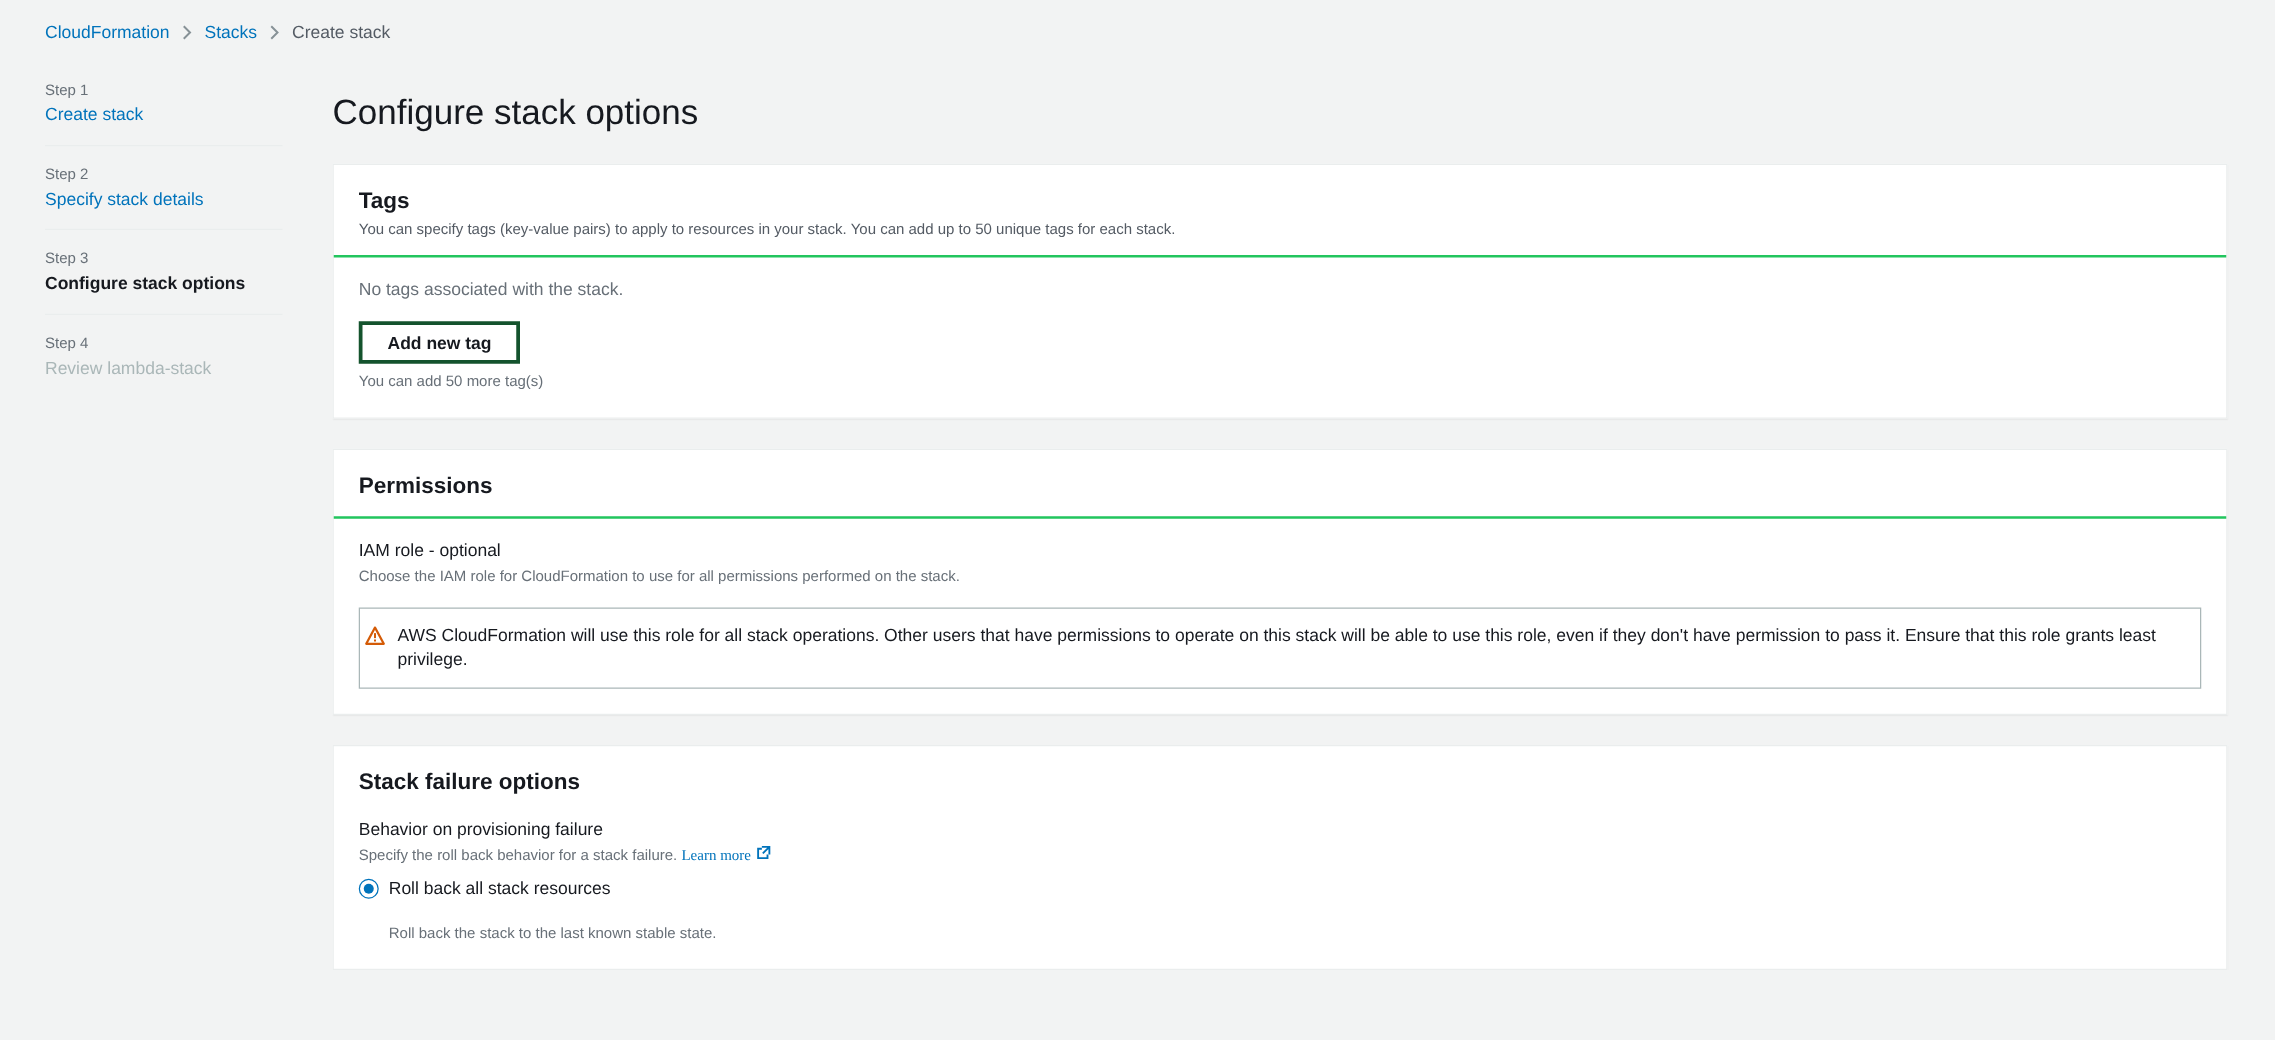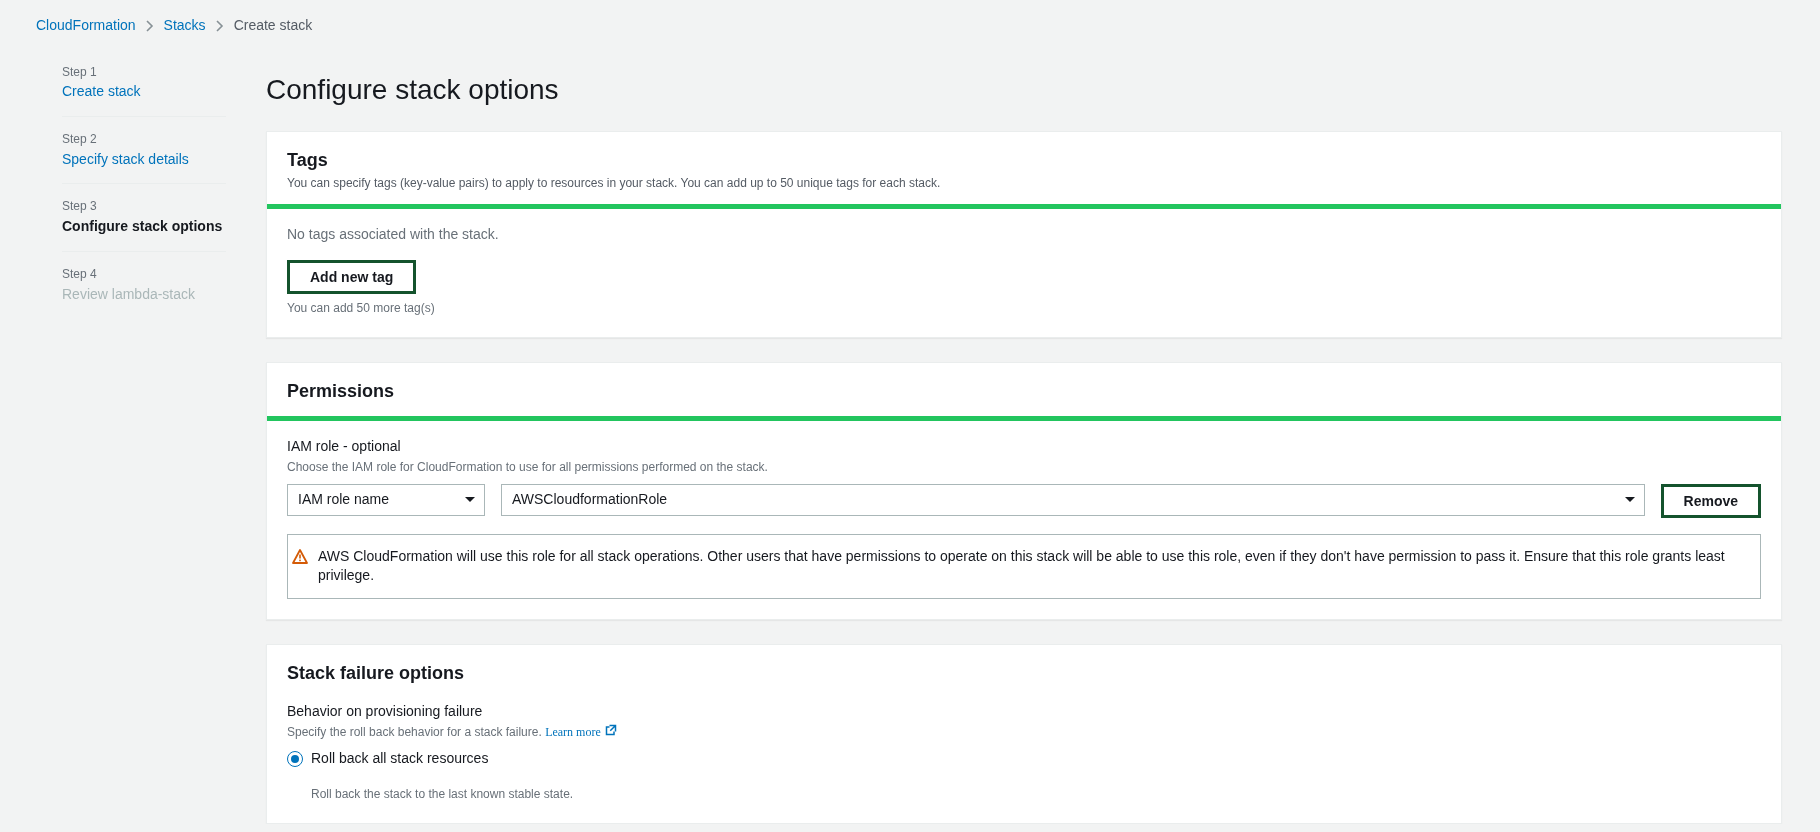--- a/index.html
+++ b/index.html
@@ -17,34 +17,34 @@
   .breadcrumb a { color: #0073bb; text-decoration: none; cursor: pointer; }
   .breadcrumb .sep { color: #879196; display:flex; align-items:center; }
   .breadcrumb .current { color: #545b64; }
 
   
   .layout { display: flex; gap: 40px; }
   .sidebar { width: 190px; flex-shrink: 0; }
   .main { flex: 1; padding-right: 18px; }
 
   
-  .step { padding: 0 0 14px 0; border-bottom: 1px solid #eaeded; margin-bottom: 14px; margin-left: 26px; }
+  .step { padding: 0 0 14px 0; border-bottom: 1px solid #eaeded; margin-bottom: 14px; }
   .step:last-child { border-bottom: none; }
   .step-num { font-size: 12px; color: #687078; margin-bottom: 2px; }
   .step-title { font-size: 14px; }
   .step-link { color: #0073bb; cursor: pointer; }
   .step-active { color: #16191f; font-weight: 700; }
   .step-muted { color: #aab7b8; }
 
   
   h1.page-title { font-size: 28px; font-weight: 400; padding: 6px 0 22px 0; color:#16191f;}
 
   
   .card { background: #ffffff; border: 1px solid #eaeded; box-shadow: 0 1px 1px rgba(0,0,0,0.05); margin-bottom: 24px; }
-  .card-header { padding: 16px 20px 12px 20px; border-bottom: 5px solid #22c55e; }
+  .card-header { padding: 16px 20px 12px 20px; border-bottom: 2px solid #22c55e; }
   .card-header h2 { font-size: 18px; font-weight: 700; }
   .card-header .desc { font-size: 12px; color: #545b64; margin-top: 2px; }
   .card-body { padding: 16px 20px 20px 20px; }
 
   .muted { color: #687078; font-size: 14px; }
   .small-muted { color: #687078; font-size: 12px; margin-top:6px; }
 
   
   .btn { background: #ffffff; border: 3px solid #14532d; padding: 6px 20px; font-size: 14px; font-weight: 700; cursor: pointer; color:#16191f; }
 
@@ -131,39 +131,20 @@
       </section>
 
       <section class="card">
         <div class="card-header">
           <h2>Permissions</h2>
         </div>
         <div class="card-body">
           <div class="form-label">IAM role - optional</div>
           <div class="form-hint">Choose the IAM role for CloudFormation to use for all permissions performed on the stack.</div>
 
-          <div class="role-row">
-            <div class="select-wrap small">
-              <span>IAM role name</span>
-              <span class="select-caret">
-                <svg width="12" height="8" viewBox="0 0 12 8">
-                    <path d="M1 1l5 5 5-5" fill="#16191f"></path>
-                  </svg>
-              </span>
-            </div>
-            <div class="select-wrap grow">
-              <span>AWSCloudformationRole</span>
-              <span class="select-caret">
-                <svg width="12" height="8" viewBox="0 0 12 8">
-                    <path d="M1 1l5 5 5-5" fill="#16191f"></path>
-                  </svg>
-              </span>
-            </div>
-            <button class="btn">Remove</button>
-          </div>
 
           <div class="alert">
             <span class="alert-icon">
               <svg width="16" height="16" viewBox="0 0 16 16">
                   <path d="M8 1 L15 14 H1 Z" fill="none" stroke="#d45b07" stroke-width="1.8" stroke-linejoin="round"></path>
                   <rect x="7.2" y="5.5" width="1.6" height="4" fill="#d45b07"></rect>
                   <rect x="7.2" y="10.6" width="1.6" height="1.6" fill="#d45b07"></rect>
                 </svg>
             </span>
             <span>AWS CloudFormation will use this role for all stack operations. Other users that have permissions to operate on this stack will be able to use this role, even if they don't have permission to pass it. Ensure that this role grants least privilege.</span>

